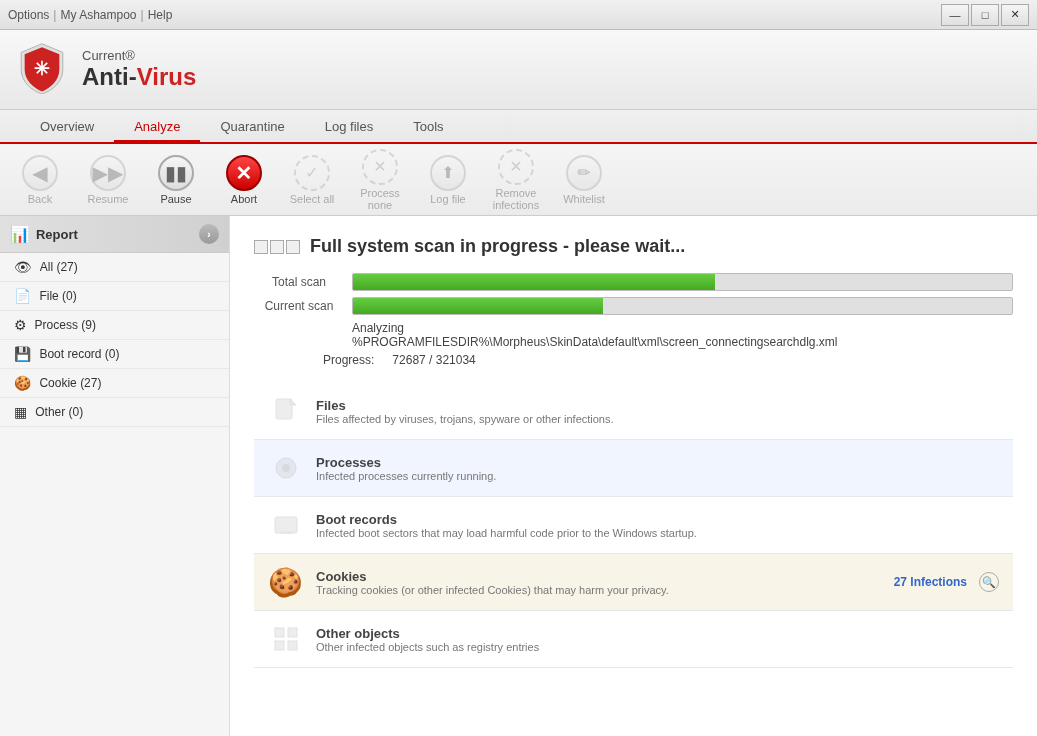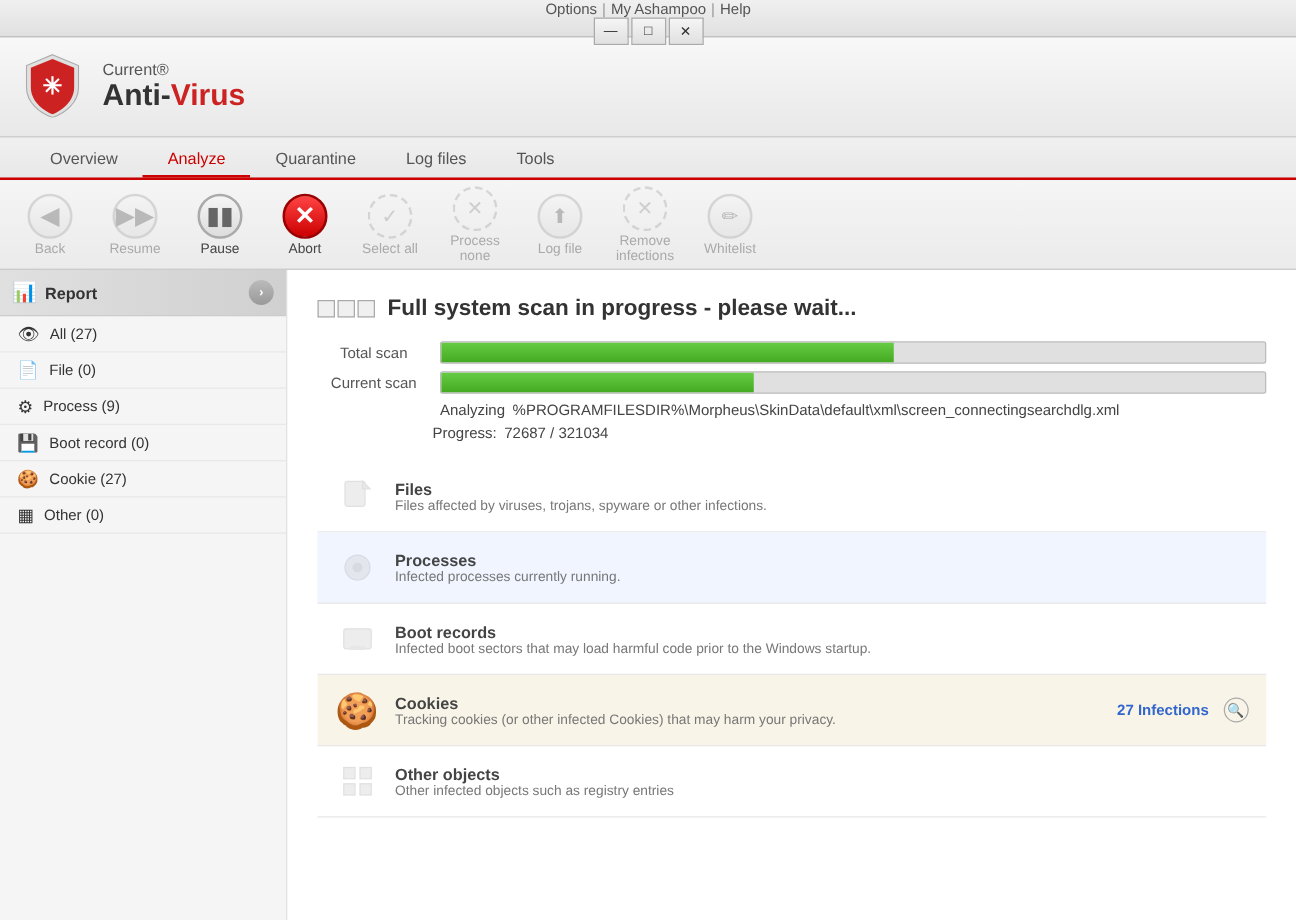--- a/index.html
+++ b/index.html
@@ -7,21 +7,20 @@
 
     
     .title-bar {
       background: linear-gradient(to bottom, #f0f0f0, #e0e0e0);
       height: 30px;
       display: flex;
       align-items: center;
       justify-content: space-between;
       padding: 0 8px;
       border-bottom: 1px solid #bbb;
-      flex-direction: column;
     }
     .title-bar-links {
       font-size: 12px;
       color: #555;
       display: flex;
       gap: 4px;
       align-items: center;
     }
     .title-bar-links span { cursor: pointer; }
     .title-bar-sep { color: #999; }
@@ -377,25 +376,25 @@
         <div class="progress-bar-bg">
           <div class="progress-bar-fill" style="width:55%;"></div>
         </div>
       </div>
       <div class="progress-row">
         <span class="progress-label">Current scan</span>
         <div class="progress-bar-bg">
           <div class="progress-bar-fill" style="width:38%;"></div>
         </div>
       </div>
-      <div style="display:flex;gap:0;margin-left:98px;font-size:12px;color:#444;margin-bottom:4px;">
+      <div style="display:flex;gap:0;margin-left:98px;font-size:12px;color:#444;margin-bottom:4px;flex-direction:column;">
         <span style="margin-right:6px;">Analyzing</span>
         <span>%PROGRAMFILESDIR%\Morpheus\SkinData\default\xml\screen_connectingsearchdlg.xml</span>
       </div>
-      <div style="display:flex;gap:0;margin-left:92px;font-size:12px;color:#444;">
+      <div style="display:flex;gap:12px;margin-left:69px;font-size:12px;color:#444;">
         <span style="margin-right:6px;">Progress:</span>
         <span>72687 / 321034</span>
       </div>
     </div>
 
     <div class="category-list">
 
       <div class="category-item">
         <div class="cat-icon icon-disabled">
           <svg width="32" height="32" viewBox="0 0 32 32">

